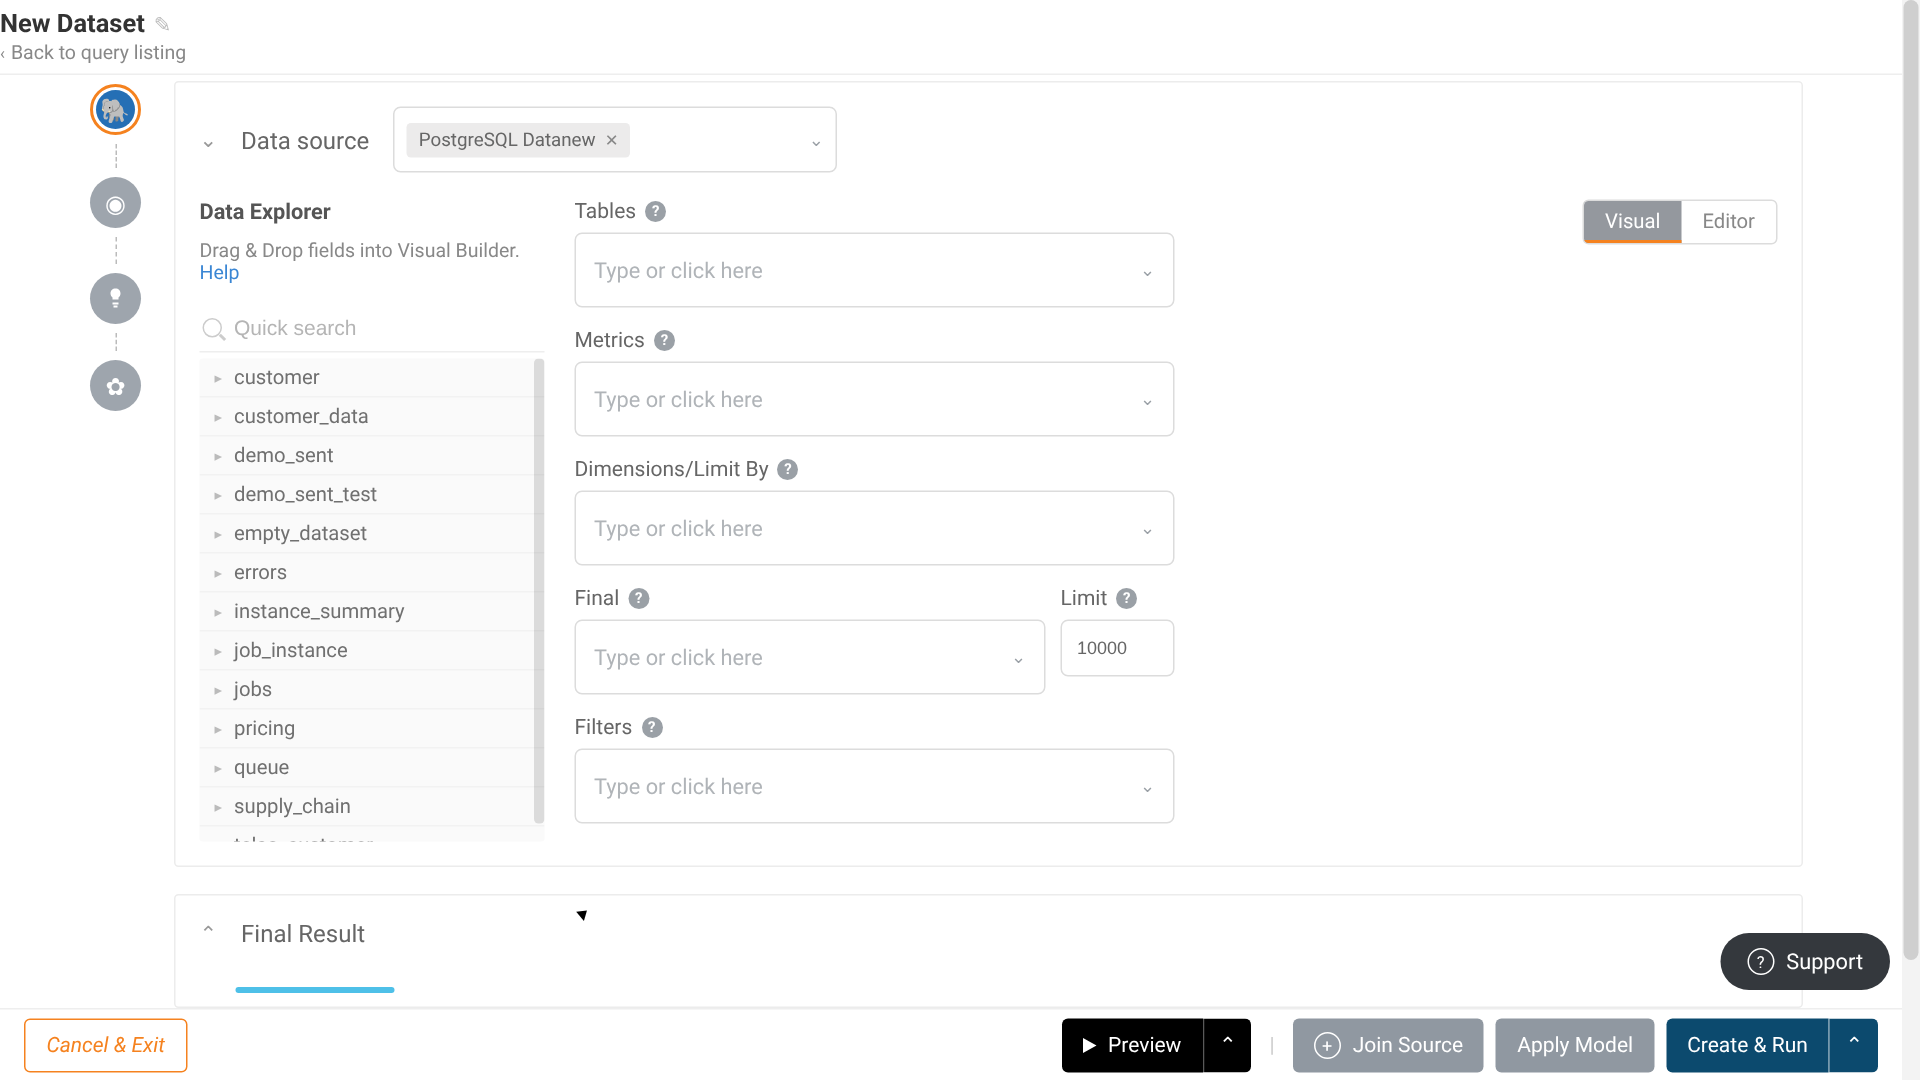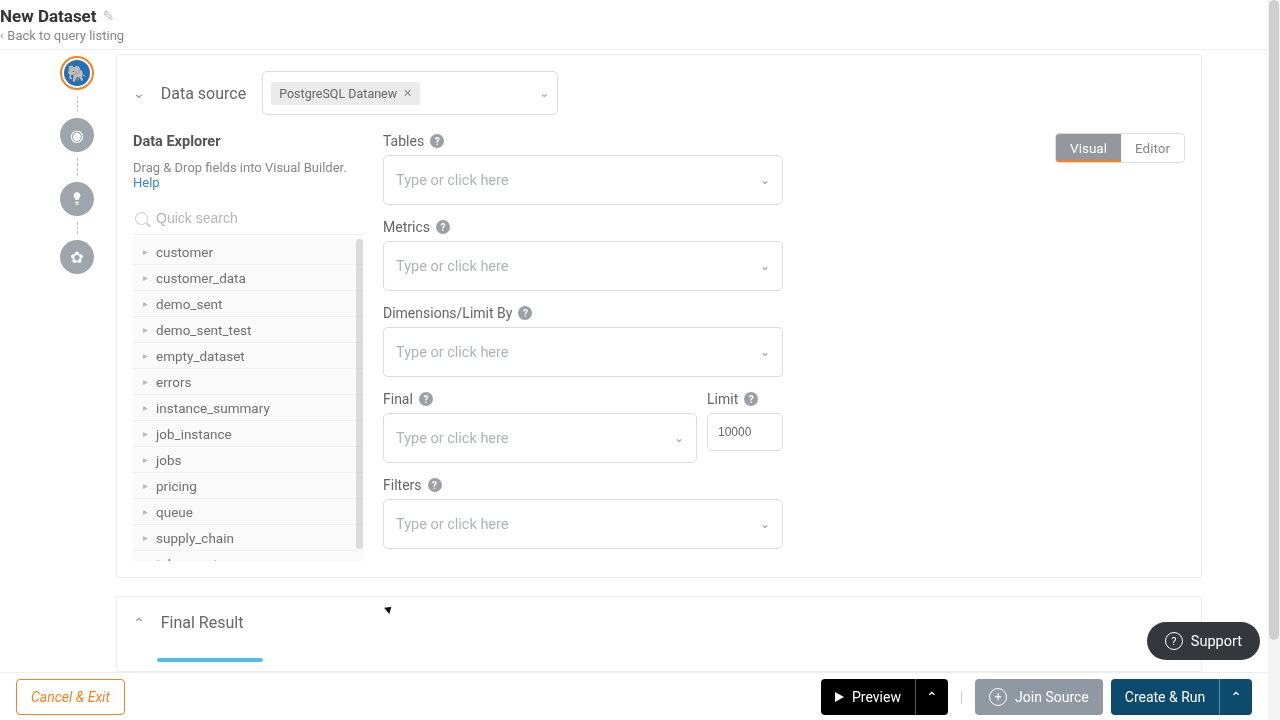--- a/index.html
+++ b/index.html
@@ -298,20 +298,21 @@
     </div>
     <div class="btn btn-teal" style="border-radius:0 4px 4px 0;border-left:1px solid rgba(255,255,255,0.35);padding:0 10px">
       <span>⌃</span>
     </div>
   </div>
   <span class="vd">|</span>
   <div class="btn btn-gray">
     <span class="plus-circ">+</span>
     <span>Join Source</span>
   </div>
+  <div class="btn btn-gray">Apply Model</div>
   <div style="display:flex">
     <div class="btn btn-orange" style="border-radius:4px 0 0 4px">Create &amp; Run</div>
     <div class="btn btn-orange" style="border-radius:0 4px 4px 0;border-left:1px solid rgba(255,255,255,0.35);padding:0 10px">
       <span>⌃</span>
     </div>
   </div>
 </div>
 
 <div class="main-scroll">
     <div class="thumb"></div>

